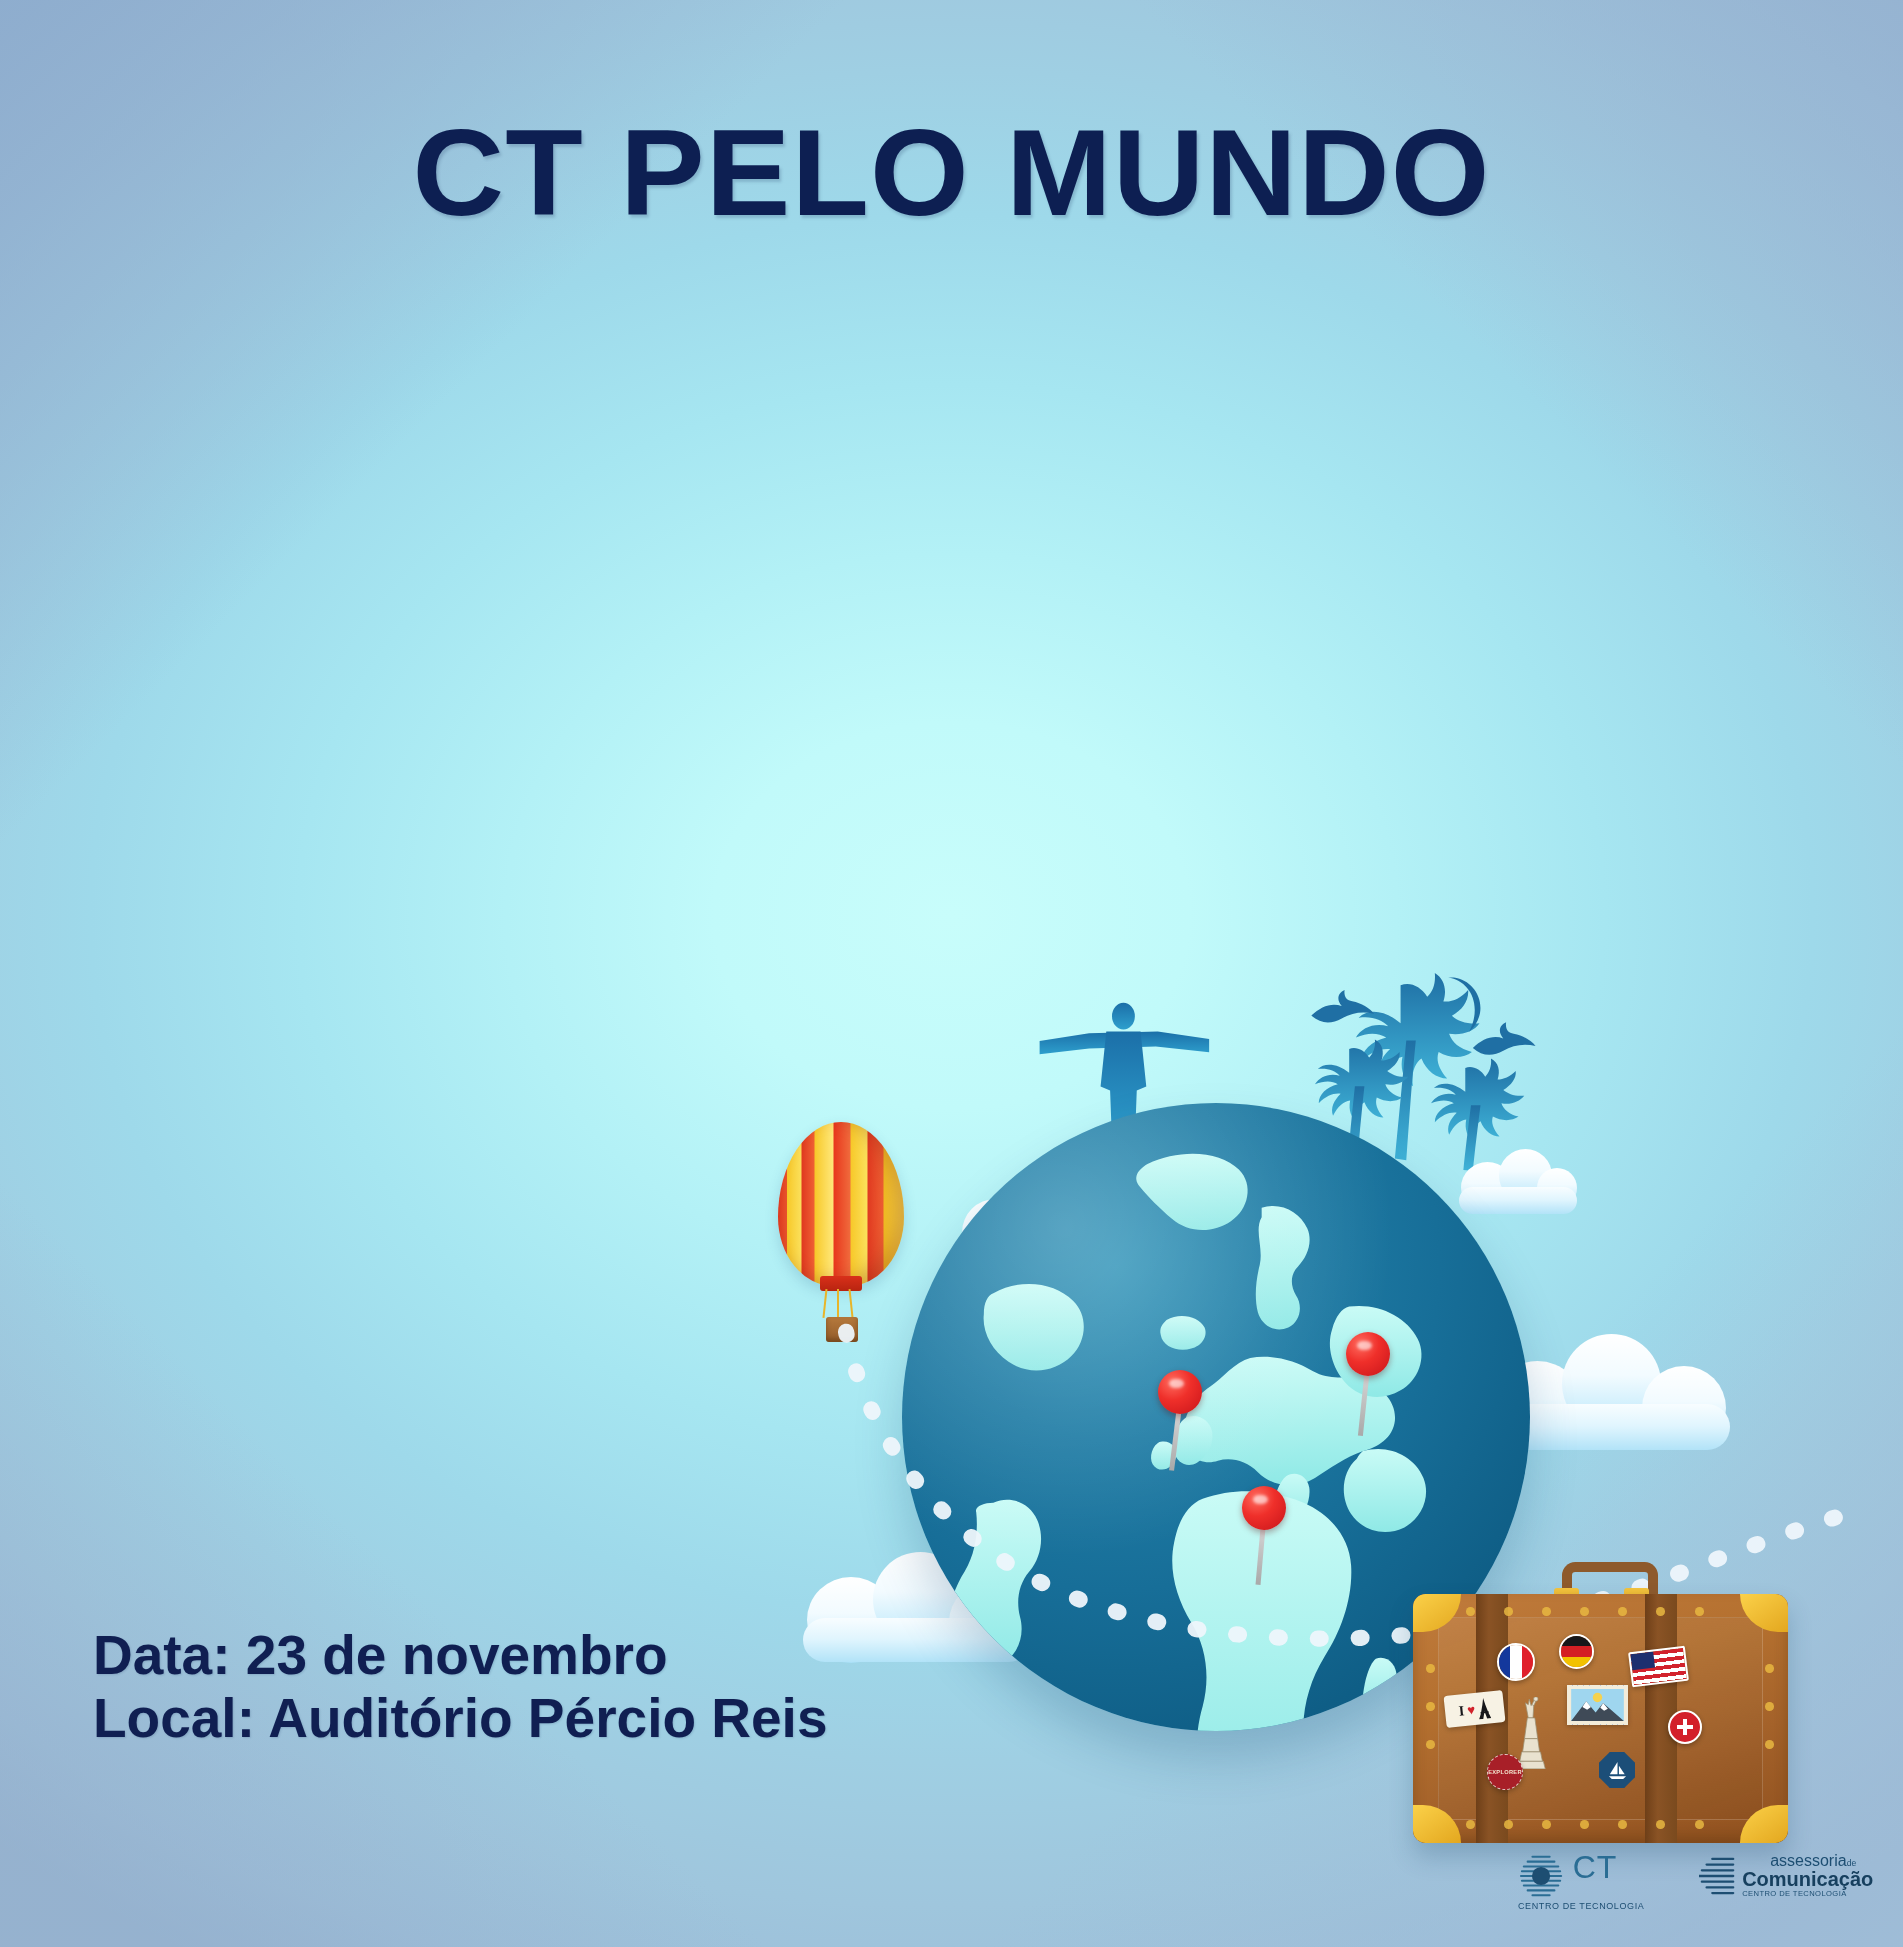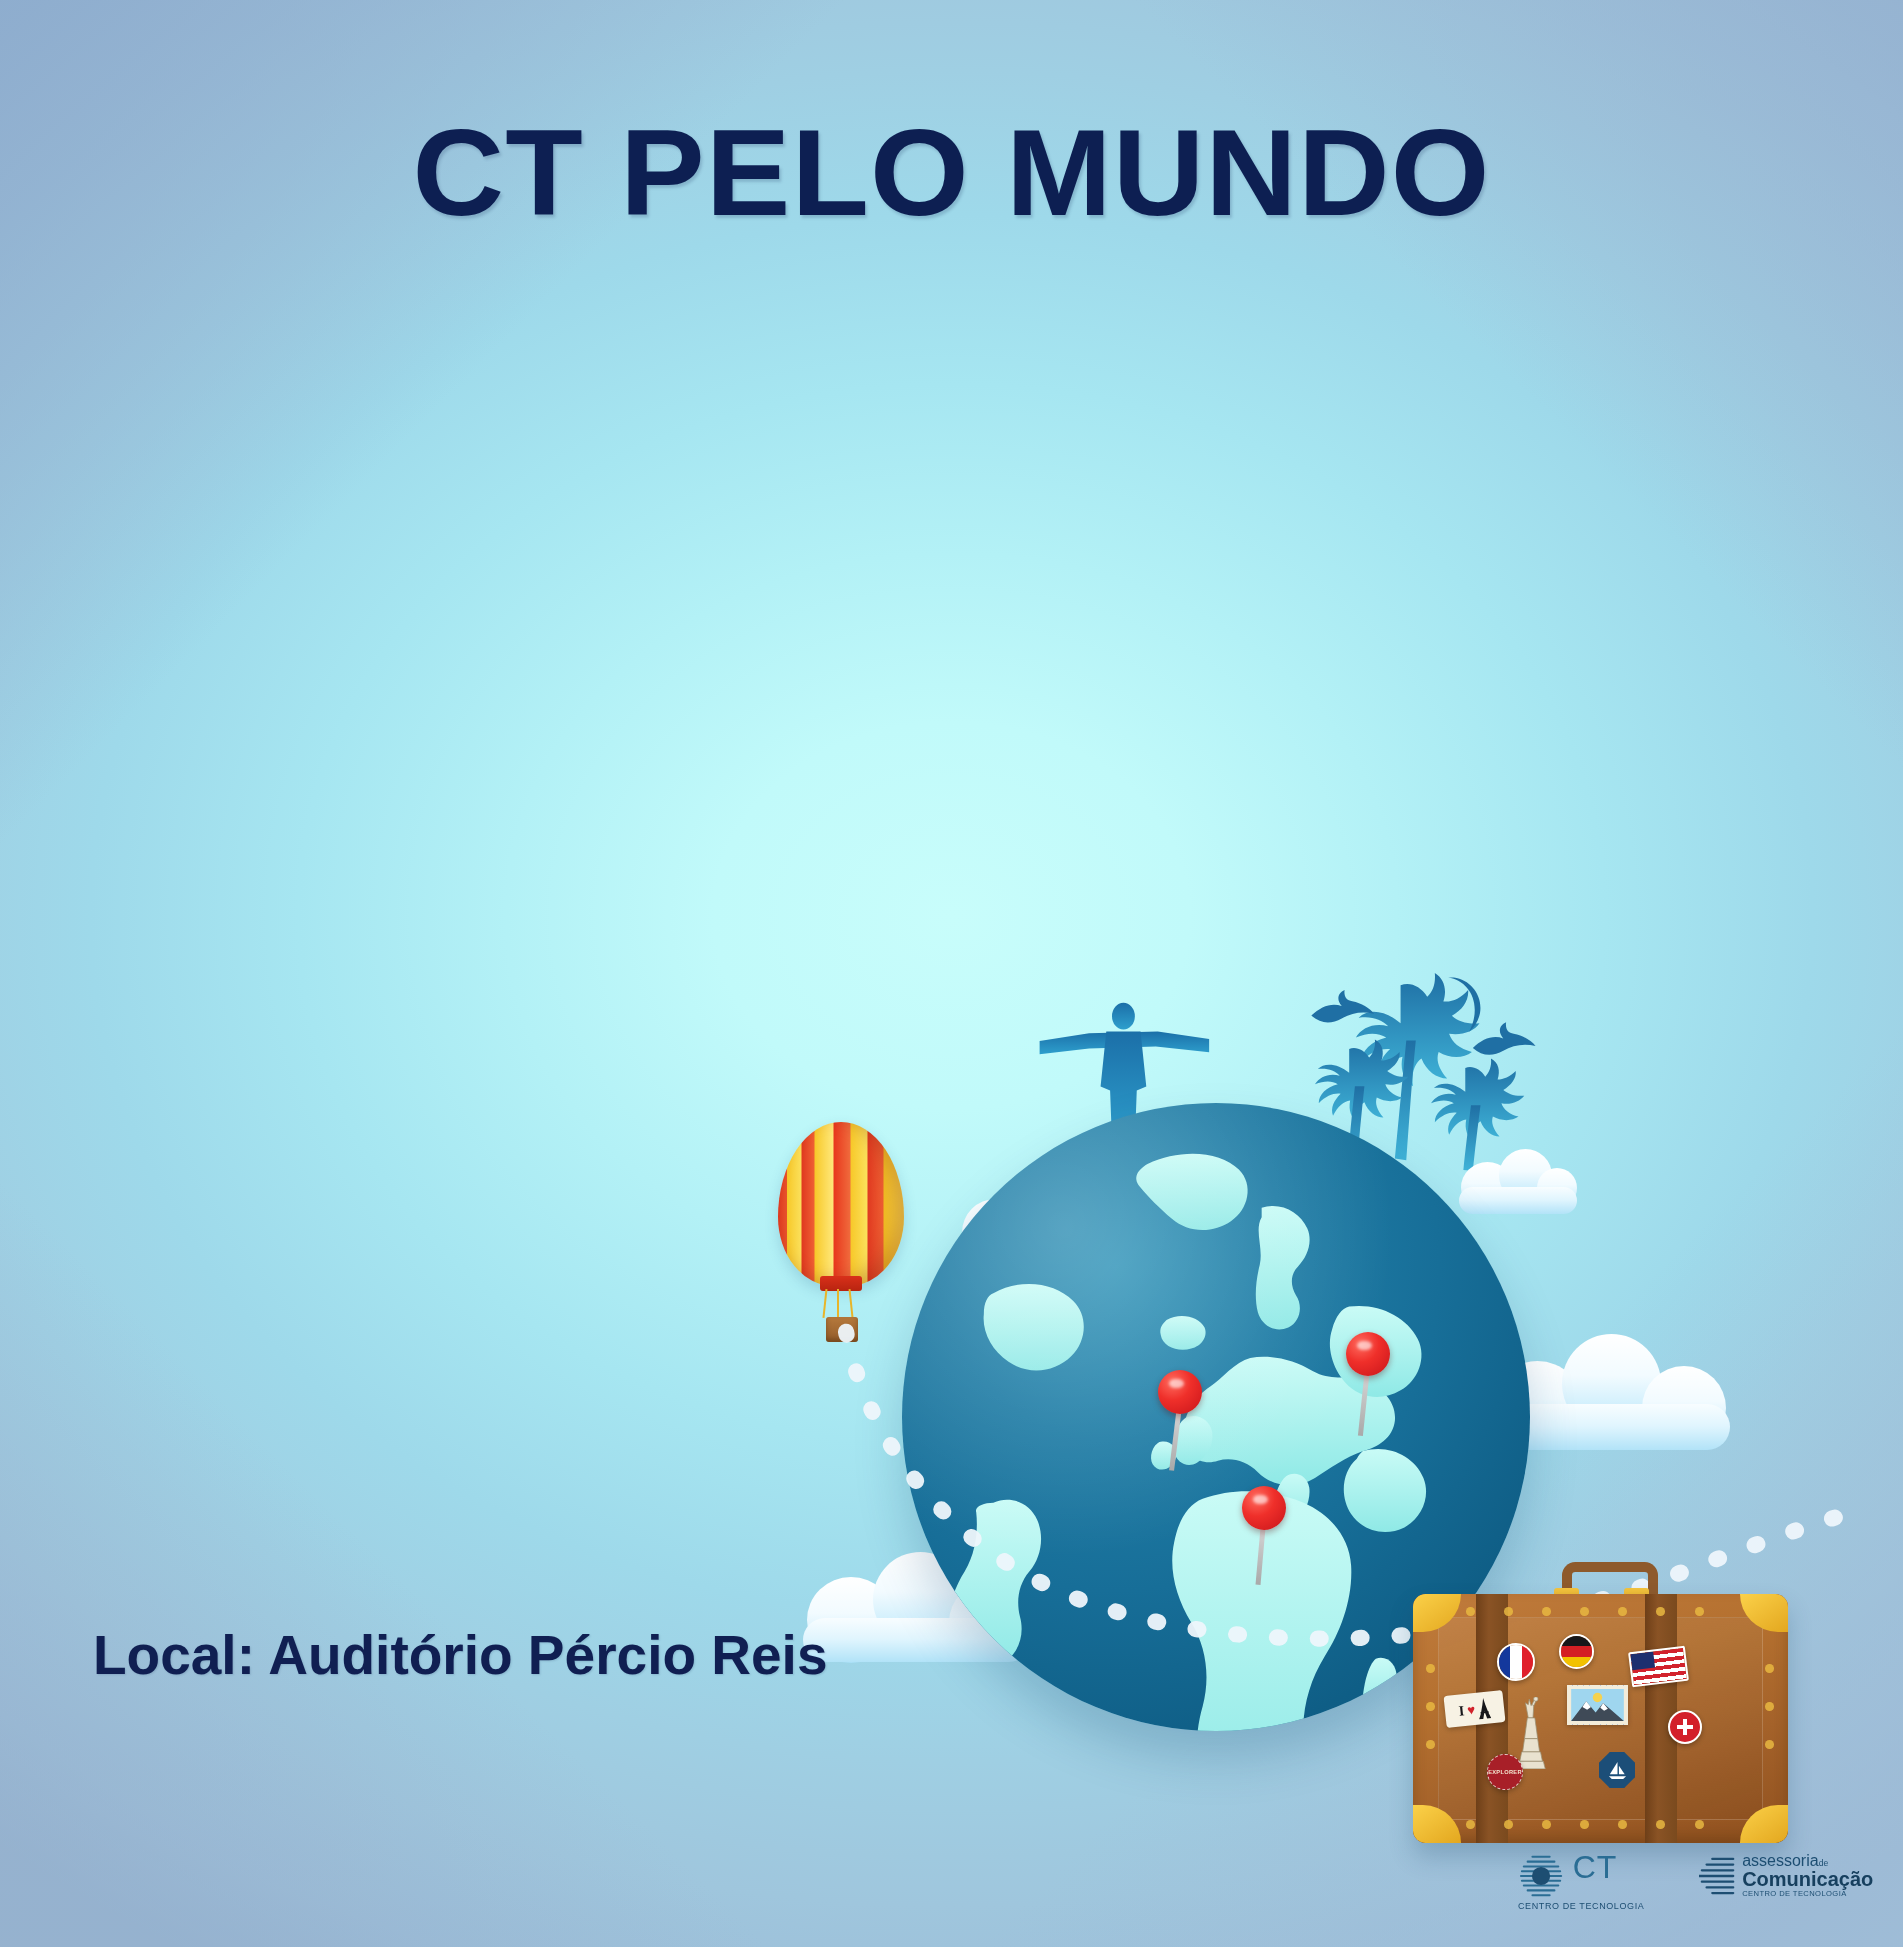--- a/index.html
+++ b/index.html
@@ -193,21 +193,21 @@
   .logo{display:flex;flex-direction:column;}
   .logo-row{display:flex;gap:6.7px;}
   .logo-caption{
     font-size:9px;letter-spacing:0.6px;color:#1d4e72;
     font-family:"Liberation Sans", sans-serif;text-align:center;margin-top:1.9px;
   }
   .logo-ct-text{
     font-size:32px;color:#2a6d94;font-family:"Liberation Sans", sans-serif;
     font-weight:400;letter-spacing:1px;line-height:.92;
   }
-  .ac-line1{font-size:16px;color:#1d4e72;font-family:"Liberation Sans", sans-serif;line-height:1;}
+  .ac-line1{font-size:16px;color:#1d4e72;font-family:"Liberation Sans", sans-serif;line-height:1;margin-left:28px;}
   .ac-line1 .small{font-size:8.6px;}
   .ac-line2{font-size:20px;color:#17405f;font-family:"Liberation Sans", sans-serif;line-height:1;font-weight:bold;}
   .ac-cap{font-size:7.6px;letter-spacing:0.4px;color:#1d4e72;font-family:"Liberation Sans", sans-serif;}
 </style>
 </head>
 <body>
 
 <div id="poster">
 
   <div id="scene">
@@ -519,20 +519,21 @@
     </div>
 
   </div>
 
   <div id="vignette"></div>
 
   <div id="title">CT PELO MUNDO</div>
 
 
   <div id="eventinfo">
+    <div class="infoline">Data: 23 de novembro</div>
     <div class="infoline">Local: Auditório Pércio Reis</div>
   </div>
 
   <div id="logos">
 
     <div class="logo">
       <div class="logo-row">
         <svg width="48" height="46" viewBox="0 0 50 48">
           <g stroke="#2a6d94" stroke-width="2.1" stroke-linecap="round">
             <line x1="15" y1="4" x2="33" y2="4"></line>

